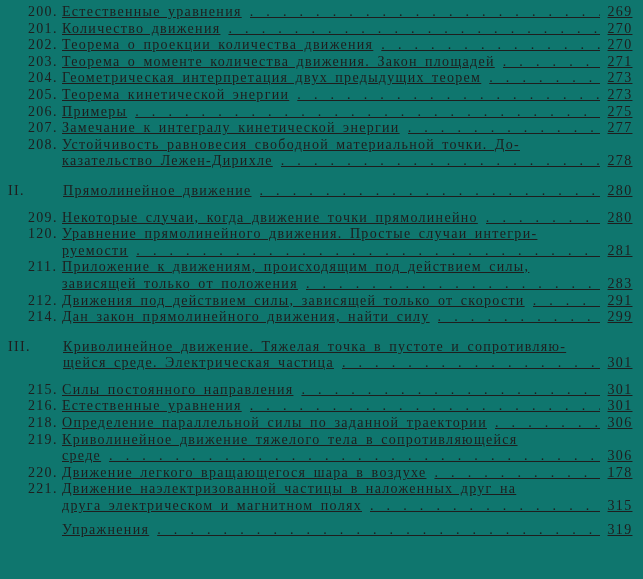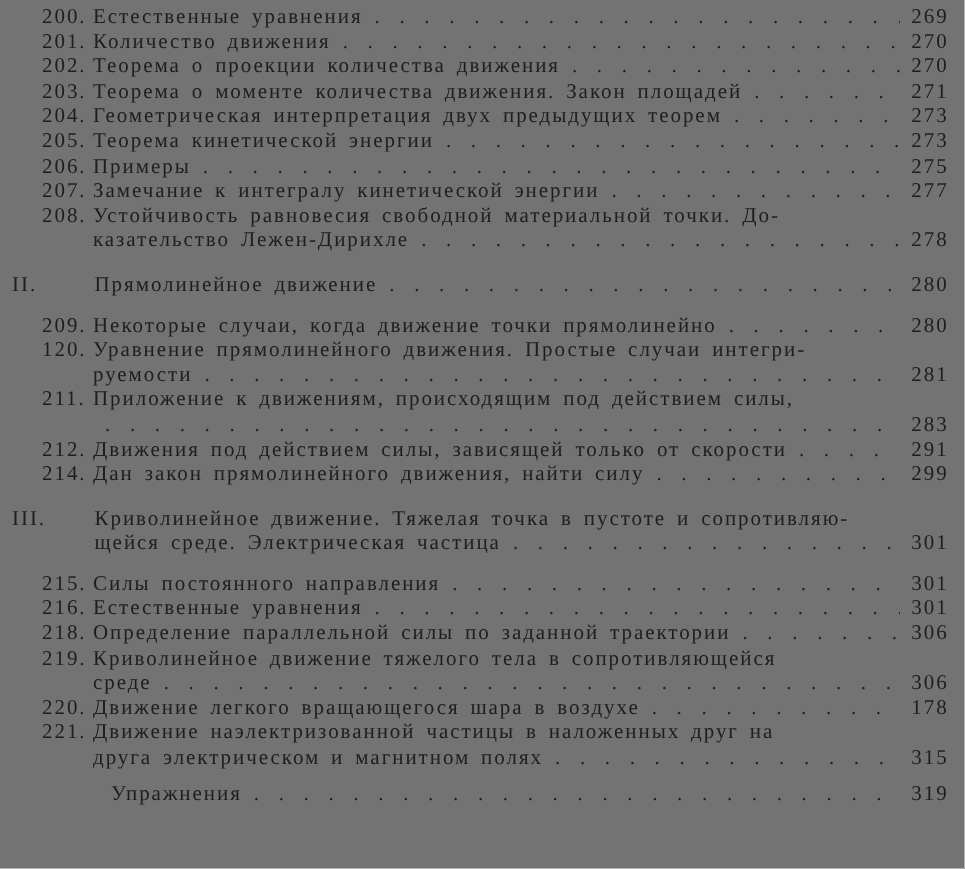--- a/index.html
+++ b/index.html
@@ -41,20 +41,21 @@
     width: 27px;
   }
   .body {
     flex: 1 1 auto;
     min-width: 0;
   }
   .line {
     display: flex;
     align-items: baseline;
     overflow: hidden;
+    text-decoration: underline;
   }
   .txt {
     flex: 0 0 auto;
     white-space: nowrap;
   }
   .leader {
     flex: 1 1 auto;
     min-width: 0;
     overflow: hidden;
     white-space: nowrap;
@@ -69,27 +70,26 @@
     width: 30px;
     text-align: center;
     white-space: nowrap;
   }
   .chapter {
     margin: 13px 0 10px 0;
     gap: 28px;
   }
   .exercises {
     margin-top: 7px;
-    margin-left: 12px;
   }
 </style>
 </head>
 <body>
 
-<div class="page" style="background: #737373; color: rgb(30, 30, 30);">
+<div class="page" style="background: #0f766e; color: rgb(30, 30, 30);">
   <div id="toc-root">
       <div class="block entry">
         <span class="num">200.</span>
         <div class="body">
           <div class="line">
             <span class="txt">Естественные уравнения</span>
             <span class="leader"></span>
             <span class="pg">269</span>
           </div>
         </div>
@@ -210,20 +210,21 @@
           </div>
         </div>
       </div>
       <div class="block entry">
         <span class="num">211.</span>
         <div class="body">
           <div class="line">
             <span class="txt">Приложение к движениям, происходящим под действием силы,</span>
           </div>
           <div class="line">
+            <span class="txt">зависящей только от положения</span>
             <span class="leader"></span>
             <span class="pg">283</span>
           </div>
         </div>
       </div>
       <div class="block entry">
         <span class="num">212.</span>
         <div class="body">
           <div class="line">
             <span class="txt">Движения под действием силы, зависящей только от скорости</span>

